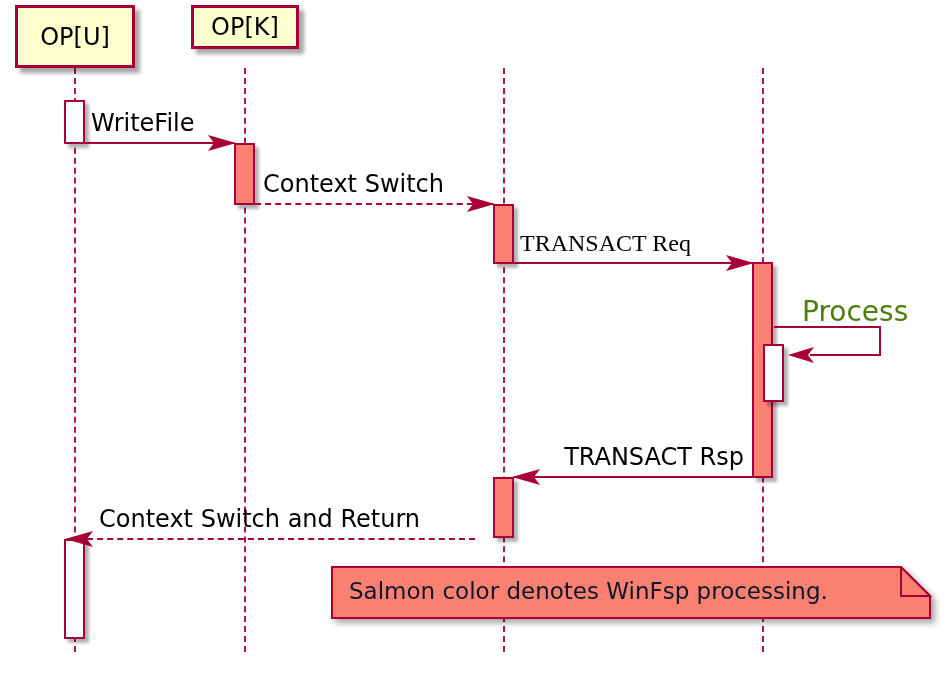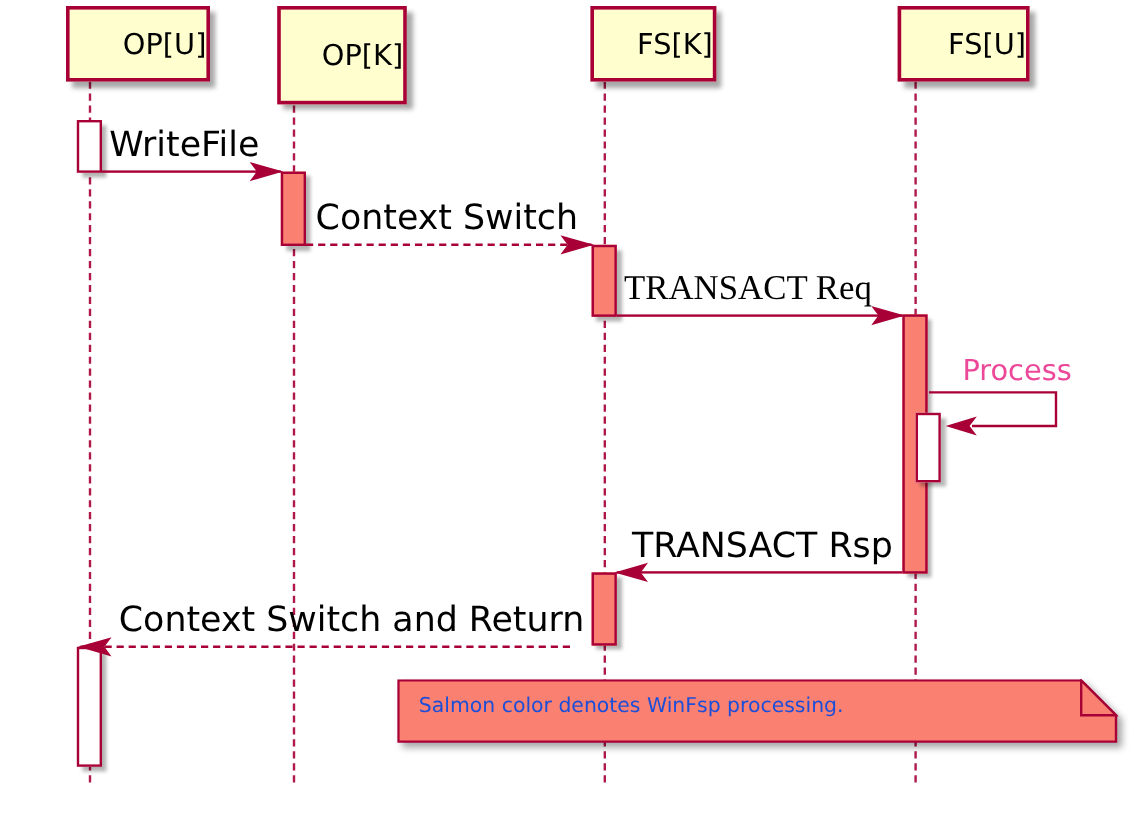--- a/index.html
+++ b/index.html
@@ -4,75 +4,68 @@
 <style>
   html,body { margin:0; padding:0; background:#ffffff; }
   #diagram {
     position:relative; width:950px; height:682px; background:#ffffff;
     font-family:"DejaVu Sans","Liberation Sans",sans-serif; color:#000;
     overflow:hidden;
   }
   .participant {
     position:absolute; box-sizing:border-box;
     background:#FEFECE; border:3px solid #A80036;
-    display:flex; align-items:center; justify-content:flex-end;
+    display:flex; align-items:center; justify-content:center;
     font-size:24px; color:#000;
     box-shadow:5px 5px 4px rgba(0,0,0,0.35);
-    margin-left:40px;
   }
   .lifeline {
     position:absolute; width:0; border-left:2px dashed #A80036; opacity:0.9;
   }
   .bar {
     position:absolute; width:21px; box-sizing:border-box;
     border:2px solid #A80036;
     box-shadow:4px 4px 3px rgba(0,0,0,0.3);
   }
   .bar.white  { background:#FFFFFF; }
   .bar.salmon { background:#FA8072; }
   .msg { position:absolute; height:2px; }
   .msg .line {
     position:absolute; left:0; right:0; top:0; height:0;
     border-top:2px solid #A80036;
   }
   .msg.dashed .line { border-top-style:dashed; }
   .msg .label {
     position:absolute; bottom:7px; white-space:nowrap;
-    font-size:29px; color:#000;
+    font-size:24px; color:#000;
   }
   .msg .label.right { text-align:right; }
   .head { position:absolute; top:-8px; }
   .head.right { right:-2px; }
   .head.left  { left:-2px; }
   .selfmsg { position:absolute; }
-  .floatlabel { position:absolute; white-space:nowrap; font-size:24px; color:#ec4899; }
+  .floatlabel { position:absolute; white-space:nowrap; font-size:28px; color:#4d7c0f; }
   .note-svg { position:absolute; filter:drop-shadow(4px 4px 3px rgba(0,0,0,0.35)); }
-  .note-text { position:absolute; white-space:nowrap; font-size:17px; color:#1d4ed8; }
+  .note-text { position:absolute; white-space:nowrap; font-size:23px; color:#0f172a; }
 </style>
 </head>
 <body>
 
 <div id="diagram">
 
   <div class="lifeline" style="left:74px;  top:68px; height:584px;"></div>
   <div class="lifeline" style="left:244px; top:68px; height:584px;"></div>
   <div class="lifeline" style="left:503px; top:68px; height:584px;"></div>
   <div class="lifeline" style="left:762px; top:68px; height:584px;"></div>
 
   <div class="participant" style="left:15px;  top:5px; width:120px; height:63px;">
     <span>OP[U]</span>
   </div>
-  <div class="participant" style="left:191px; top:5px; width:108px; height:82px;">
+  <div class="participant" style="left:191px; top:5px; width:108px; height:44px;">
     <span>OP[K]</span>
-  </div>
-  <div class="participant" style="left:452px; top:5px; width:105px; height:63px;">
-    <span>FS[K]</span>
-  </div>
-  <div class="participant" style="left:708px; top:5px; width:110px; height:63px;">
-    <span>FS[U]</span>
   </div>
 
   <div class="bar white" style="left:64px;  top:100px; height:44px;"></div>
   <div class="bar salmon" style="left:234px; top:143px; height:62px;"></div>
   <div class="bar salmon" style="left:493px; top:204px; height:60px;"></div>
   <div class="bar salmon" style="left:752px; top:262px; height:216px;"></div>
   <div class="bar white" style="left:763px; top:344px; height:58px;"></div>
   <div class="bar salmon" style="left:493px; top:477px; height:61px;"></div>
   <div class="bar white" style="left:64px;  top:539px; height:100px;"></div>
 

